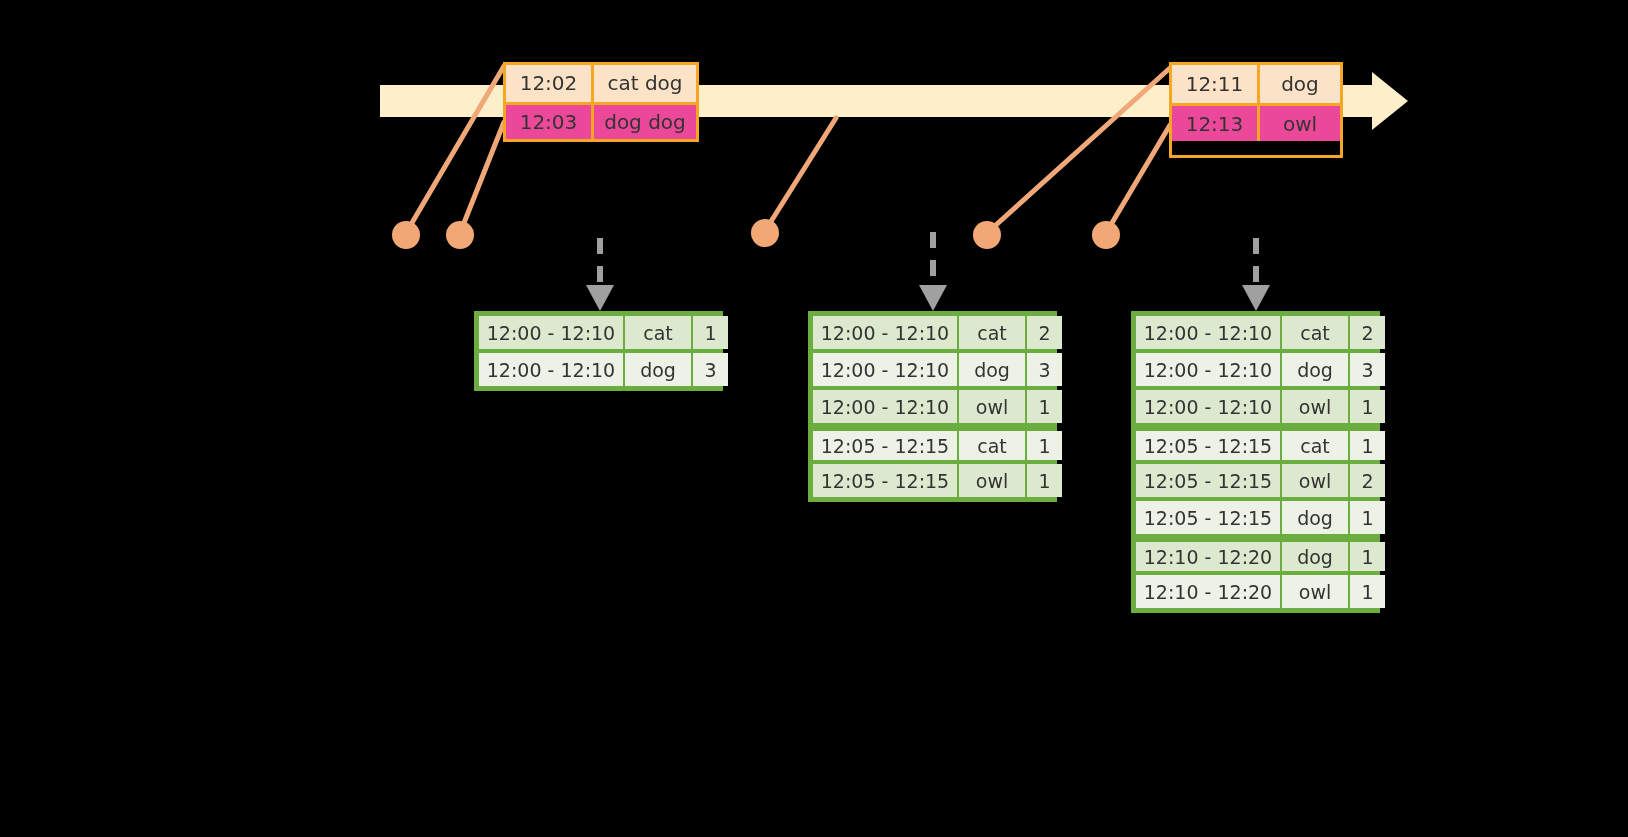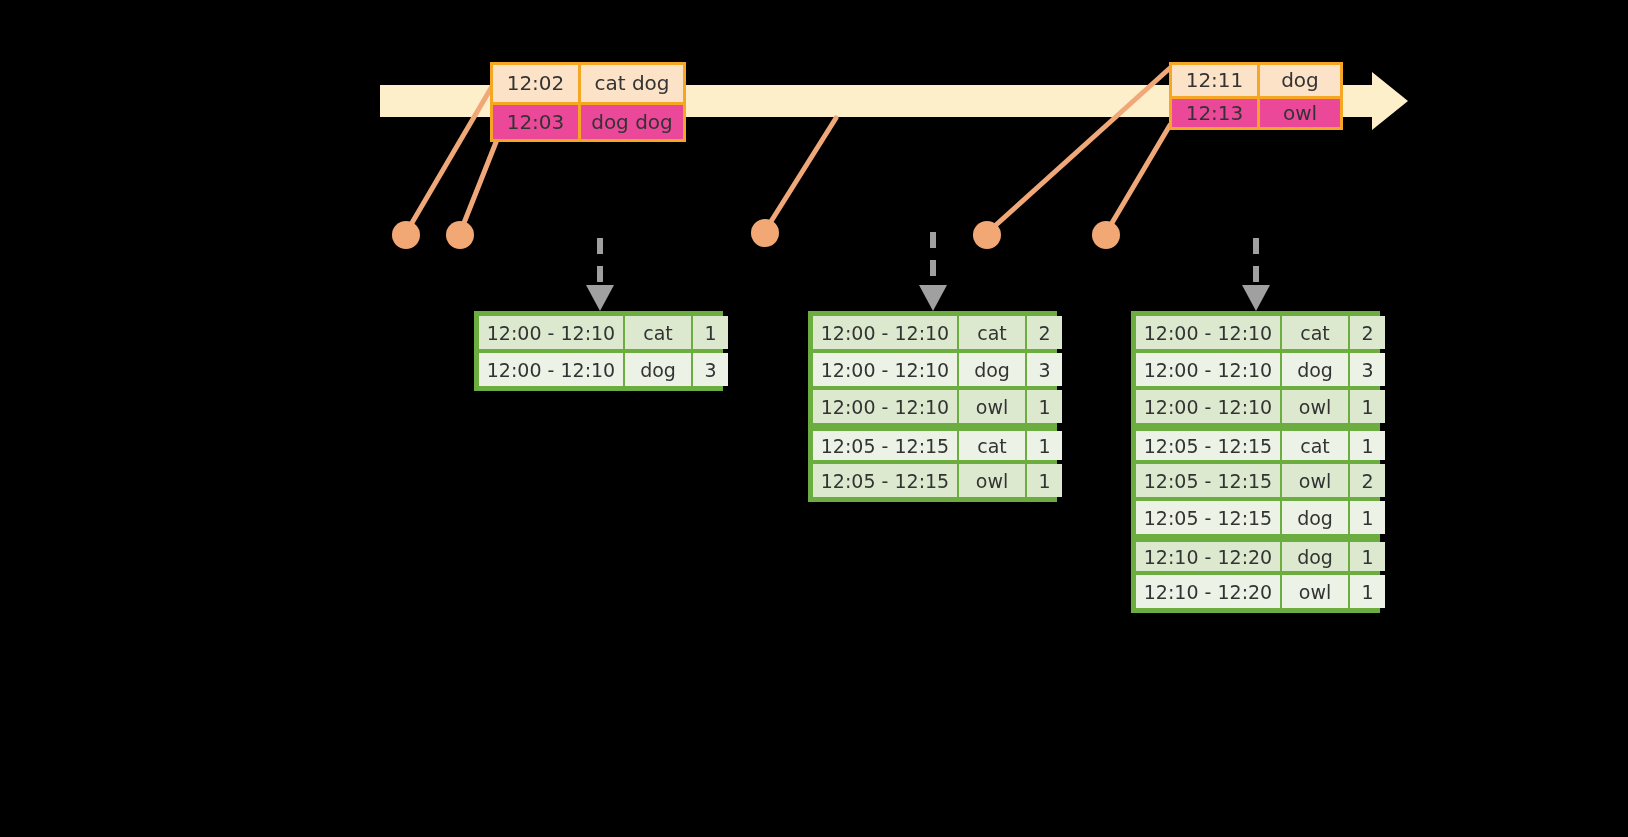--- a/index.html
+++ b/index.html
@@ -66,33 +66,33 @@
       <line x1="933" y1="232" x2="933" y2="288"></line>
       <line x1="1256" y1="238" x2="1256" y2="288"></line>
     </g>
     <g fill="#A0A0A0">
       <polygon points="586,285 614,285 600,311"></polygon>
       <polygon points="919,285 947,285 933,311"></polygon>
       <polygon points="1242,285 1270,285 1256,311"></polygon>
     </g>
   </svg>
 
-  <div class="evt-group" style="left:490px;top:62px;width:196px;height:80px;">
+  <div class="evt-group" style="left:503px;top:62px;width:196px;height:80px;">
     <div class="evt-row shade-a">
       <div class="evt-time">12:02</div>
       <div class="evt-text">cat dog</div>
     </div>
     <div class="evt-row shade-b">
       <div class="evt-time">12:03</div>
       <div class="evt-text">dog dog</div>
     </div>
   </div>
 
 
-  <div class="evt-group" style="left:1169px;top:62px;width:174px;height:68px;text-align:right;">
+  <div class="evt-group" style="left:1169px;top:62px;width:174px;height:96px;text-align:right;">
     <div class="evt-row shade-a">
       <div class="evt-time">12:11</div>
       <div class="evt-text">dog</div>
     </div>
     <div class="evt-row shade-b">
       <div class="evt-time">12:13</div>
       <div class="evt-text">owl</div>
     </div>
   </div>
 

